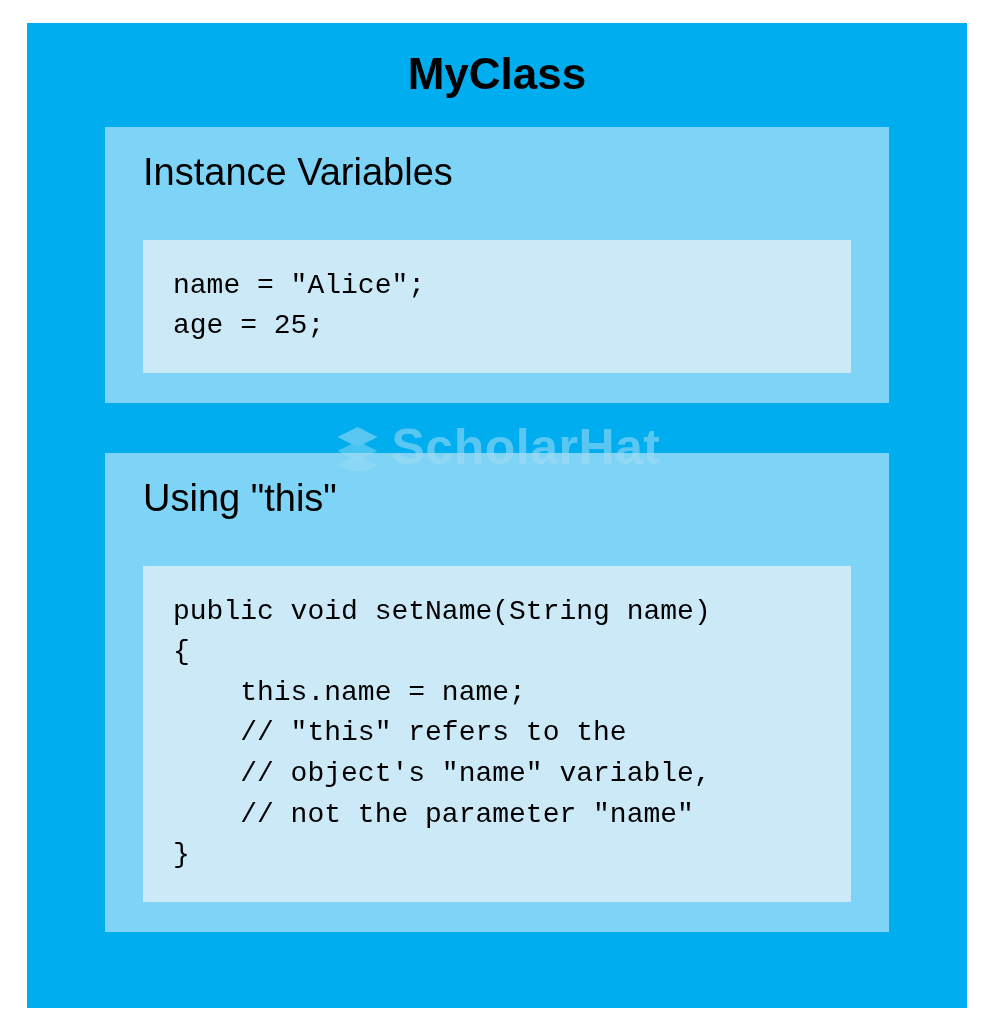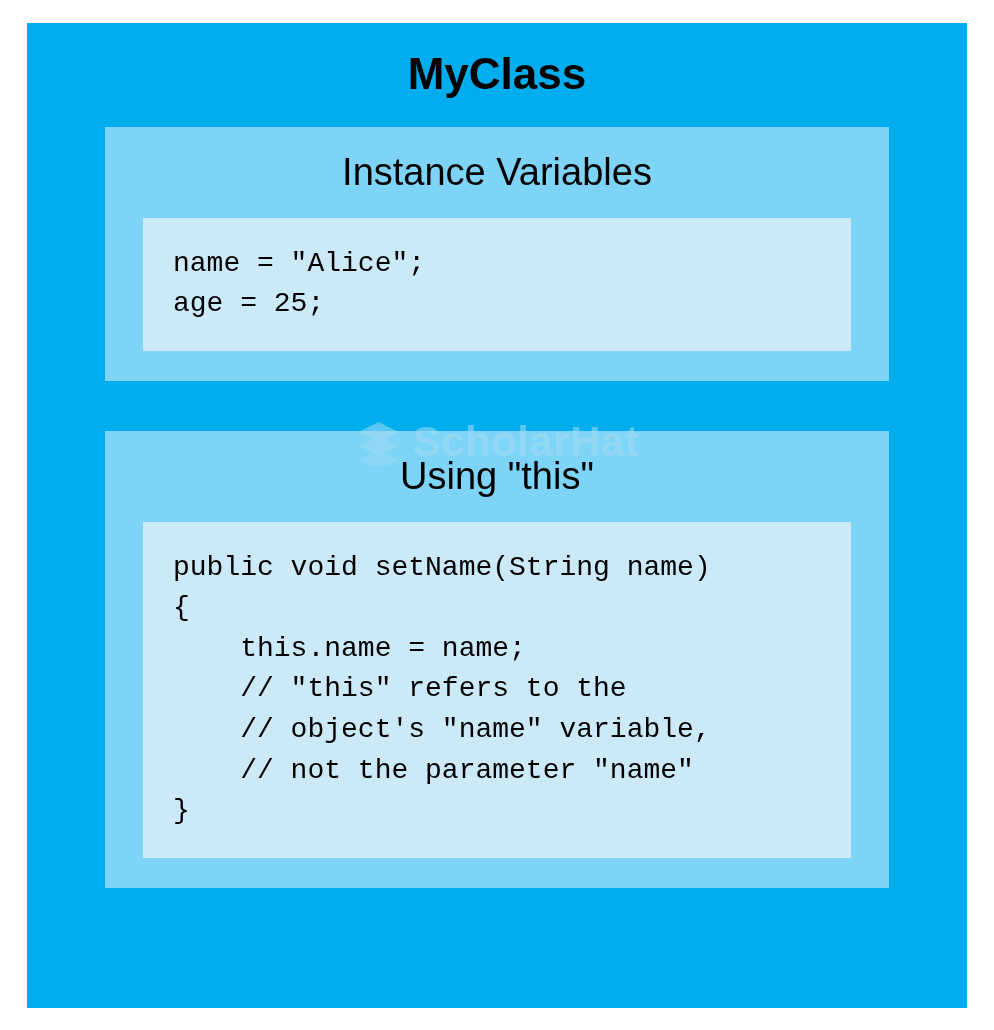--- a/index.html
+++ b/index.html
@@ -28,21 +28,21 @@
     color: #000;
     margin-bottom: 28px;
     font-weight: 700;
   }
   .panel {
     width: 100%;
     background: #7ed4f7;
     padding: 24px 38px 30px 38px;
     display: flex;
     flex-direction: column;
-    align-items: center;
+    gap: 22px;
   }
   .panel + .panel {
     margin-top: 50px;
   }
   .panel-title {
     font-size: 38px;
     color: #000;
     margin-bottom: 24px;
     font-weight: 400;
   }
@@ -62,21 +62,21 @@
     left: 50%;
     transform: translateX(-50%);
     display: flex;
     align-items: center;
     gap: 10px;
     opacity: 0.55;
     pointer-events: none;
     z-index: 10;
   }
   .watermark-text {
-    font-size: 42px;
+    font-size: 50px;
     font-weight: 600;
     color: #a3ddf5;
     letter-spacing: 0.5px;
   }
   .watermark-icon {
     width: 48px;
     height: 48px;
   }
 </style>
 </head>

